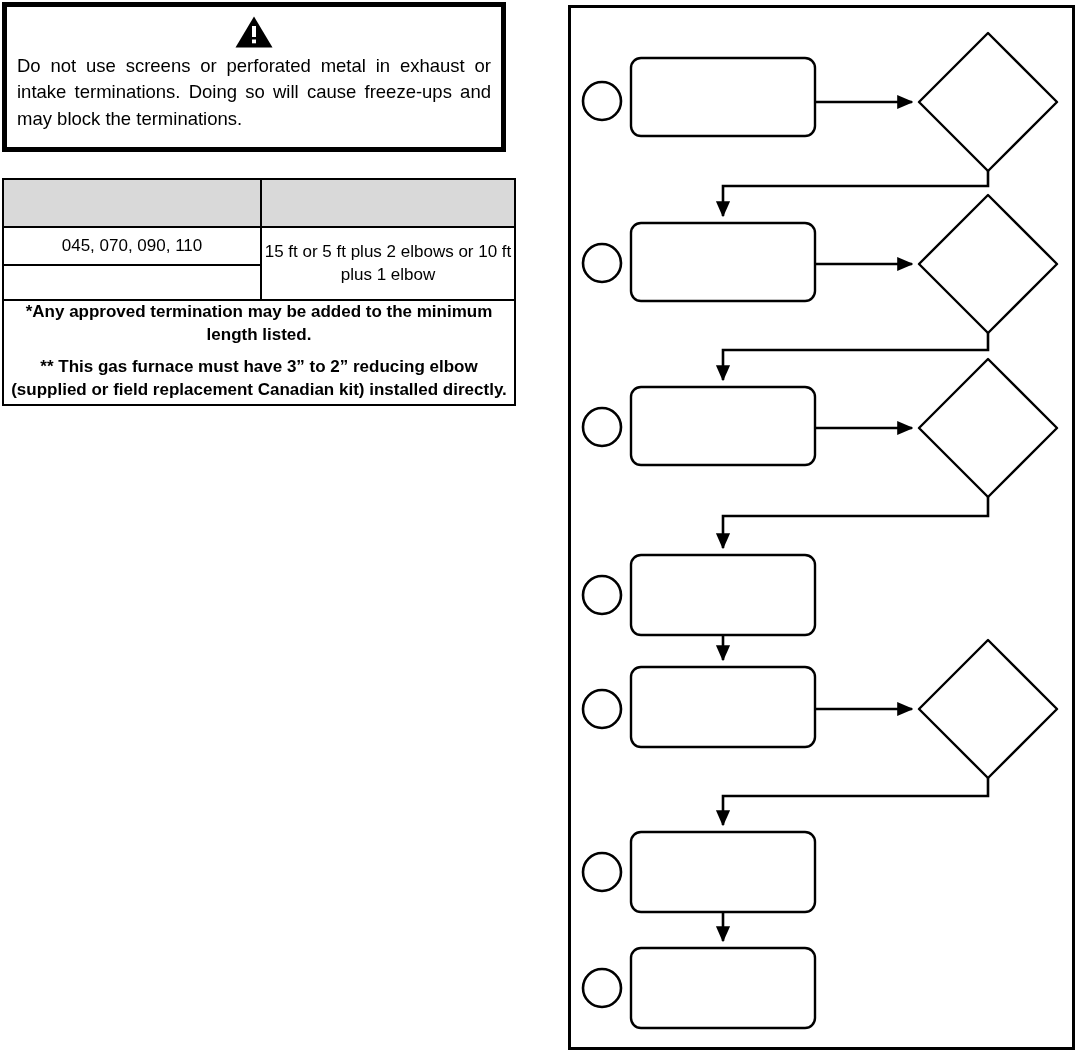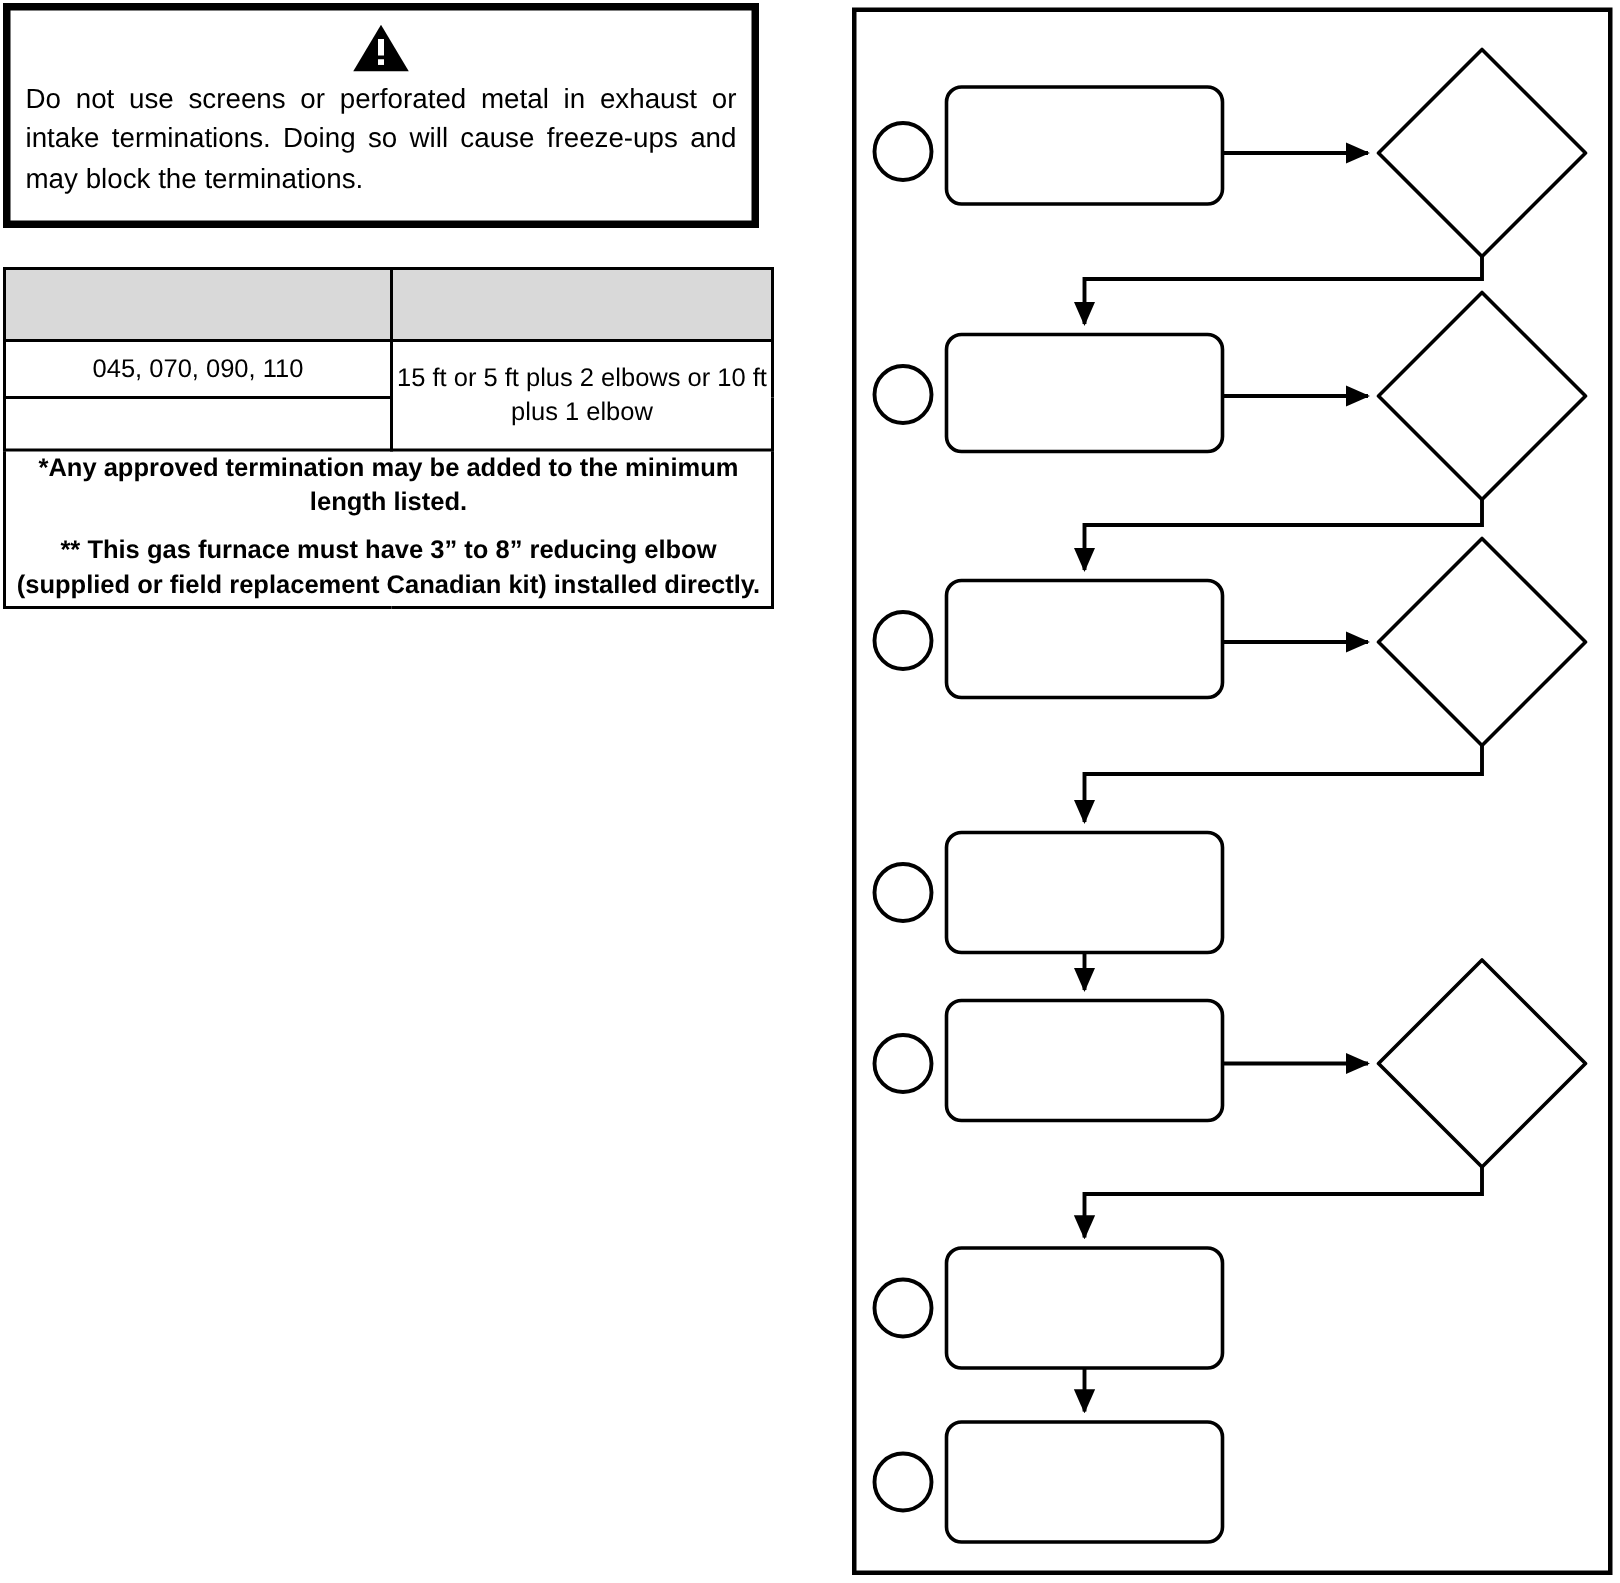--- a/index.html
+++ b/index.html
@@ -163,21 +163,21 @@
       <tr>
         <td class="model-cell">045, 070, 090, 110</td>
         <td class="length-cell" rowspan="2">15 ft or 5 ft plus 2 elbows or 10 ft plus 1 elbow</td>
       </tr>
       <tr>
         <td class="empty-model-cell"></td>
       </tr>
       <tr>
         <td class="note-cell" colspan="2">
           <p class="note-para">*Any approved termination may be added to the minimum length listed.</p>
-          <p class="note-para">** This gas furnace must have 3” to 8” reducing elbow (supplied or field replacement Canadian kit) installed directly.</p>
+          <p class="note-para">** This gas furnace must have 3” to 2” reducing elbow (supplied or field replacement Canadian kit) installed directly.</p>
         </td>
       </tr>
     </tbody>
   </table>
 
 </div>
 
 <div id="flowchart-panel">
   <svg id="flowchart-svg" viewBox="0 0 507 1045">
     <defs>

